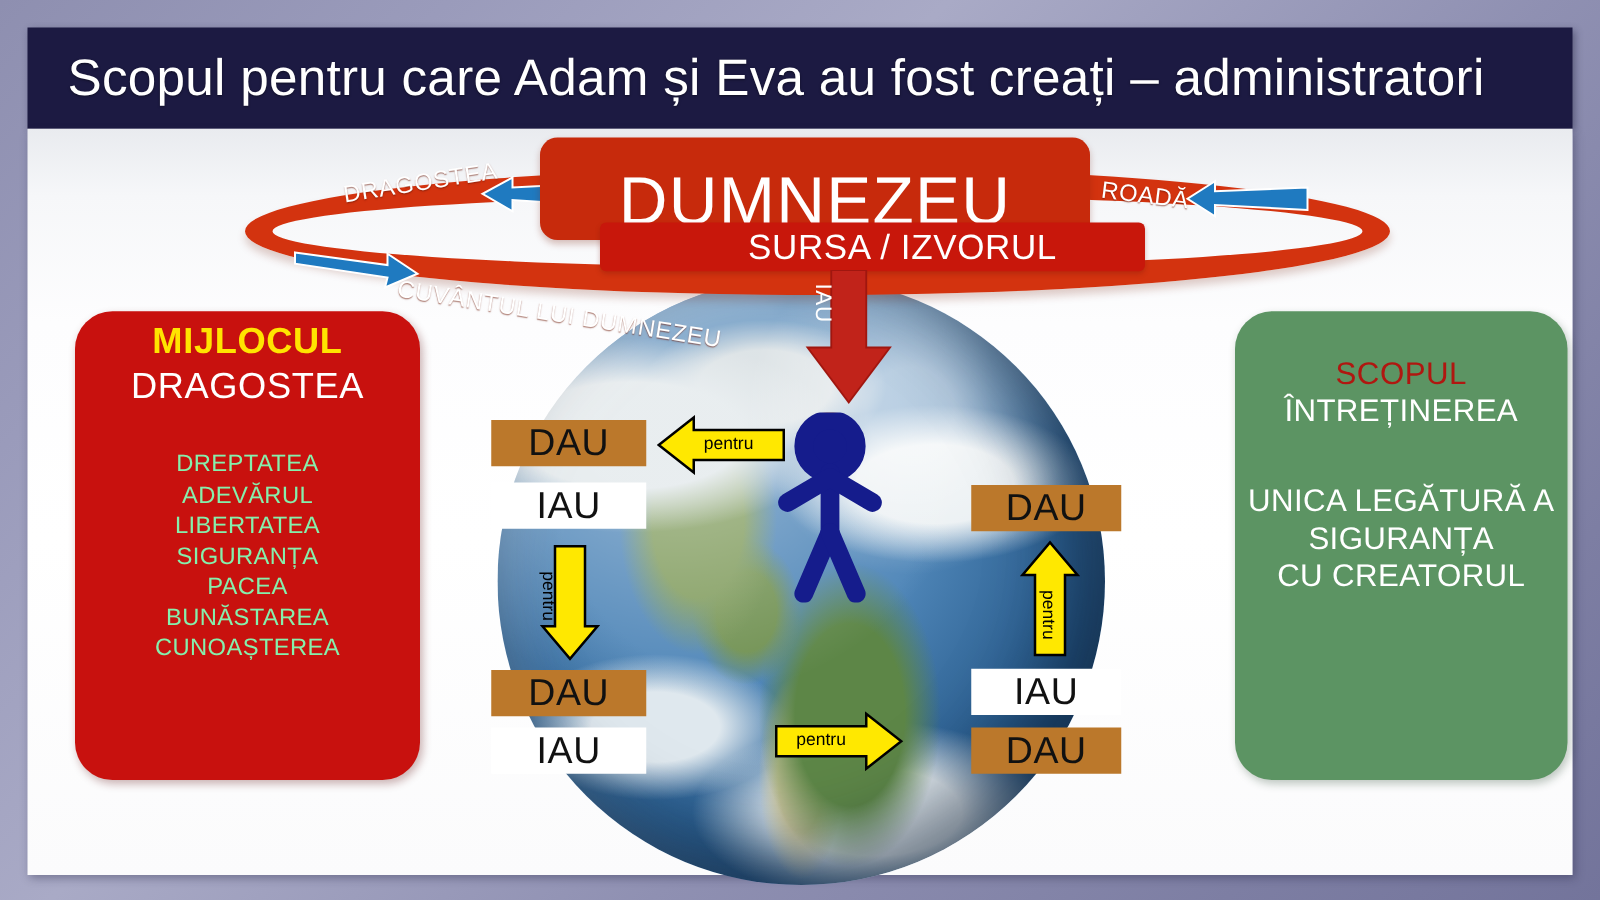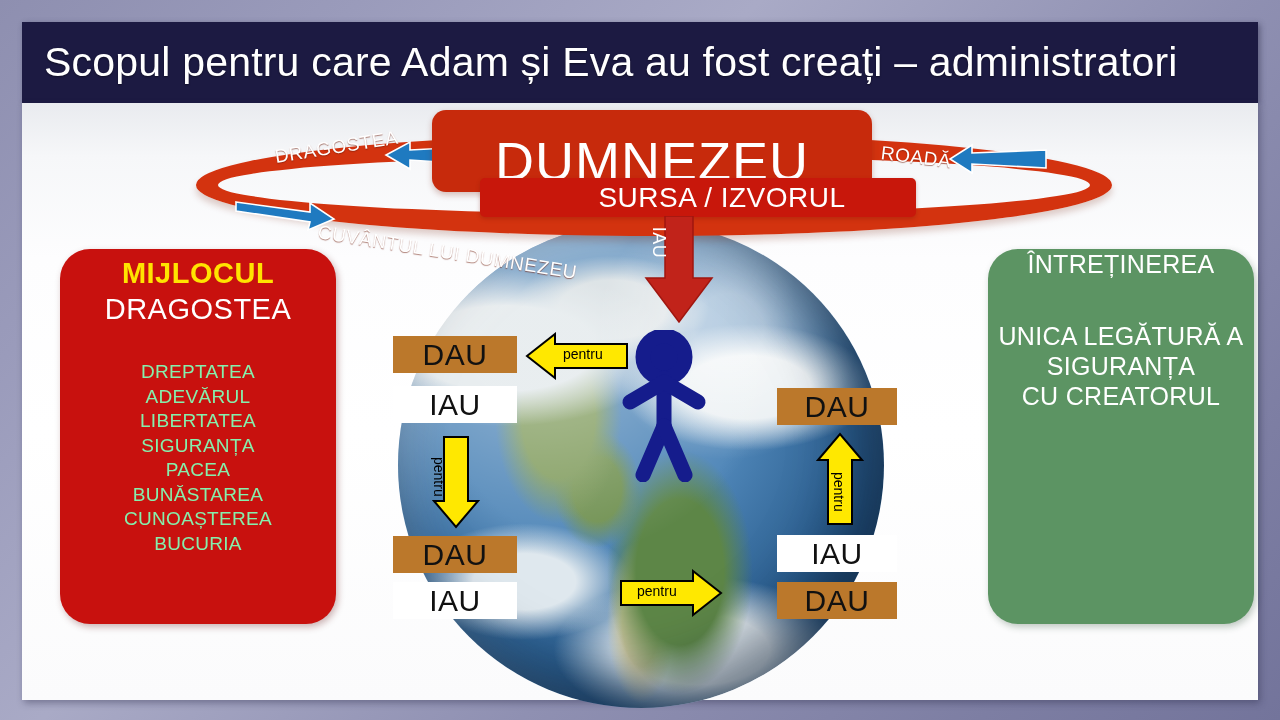--- a/index.html
+++ b/index.html
@@ -32,21 +32,21 @@
     background: #1c1a42;
     display: flex;
     align-items: center;
     box-shadow: 2px 2px 6px rgba(30,30,60,0.45);
   }
   #title-text {
     color: #ffffff;
     font-size: 41px;
     font-weight: 400;
     letter-spacing: .2px;
-    padding-left: 22px;
+    padding-left: 32px;
     white-space: nowrap;
     font-family: "Liberation Sans", sans-serif;
     text-shadow: 0 1px 2px rgba(0,0,0,.45);
   }
 
   
   #earth {
     position: absolute;
     left: 398px; top: 222px;
     width: 486px; height: 486px;
@@ -293,25 +293,25 @@
     <div id="left-title-1">MIJLOCUL</div>
     <div id="left-title-2">DRAGOSTEA</div>
     <div id="left-list">
       <div>DREPTATEA</div>
       <div>ADEVĂRUL</div>
       <div>LIBERTATEA</div>
       <div>SIGURANȚA</div>
       <div>PACEA</div>
       <div>BUNĂSTAREA</div>
       <div>CUNOAȘTEREA</div>
-      <div>BUCURIA</div>
     </div>
   </div>
 
   <div id="right-panel">
+    <div id="right-title">SCOPUL</div>
     <div>
       <div class="right-line">ÎNTREȚINEREA</div>
     </div>
     <div id="right-block-2">
       <div class="right-line">UNICA LEGĂTURĂ A</div>
       <div class="right-line">SIGURANȚA</div>
       <div class="right-line">CU CREATORUL</div>
     </div>
   </div>
 

